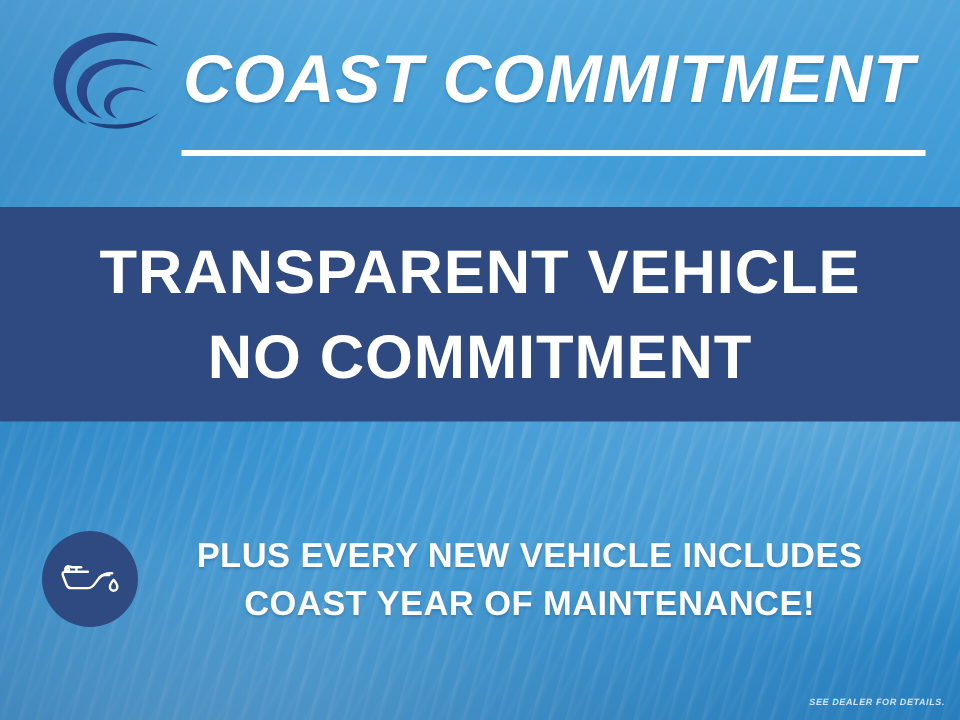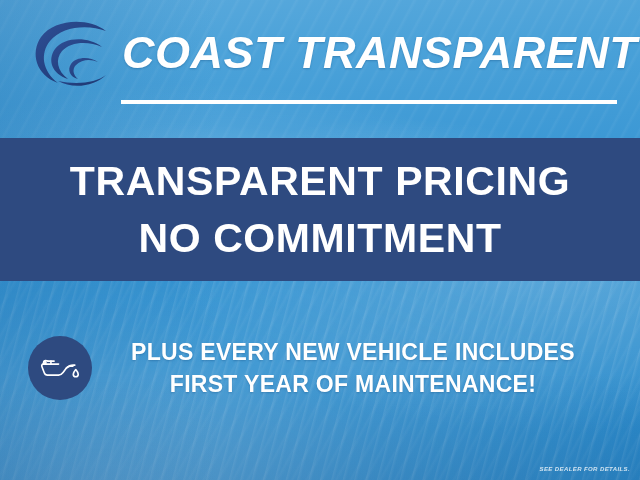--- a/index.html
+++ b/index.html
@@ -147,21 +147,21 @@
     text-align: center;
   }
 
   
   .promo {
     position: absolute;
     left: 0; right: 4px;
     top: 318px;
     height: 100px;
     display: flex;
-    align-items: center;
+    align-items: flex-end;
   }
   .promo-badge {
     flex: 0 0 auto;
     margin-left: 28px;
     width: 64px;
     height: 64px;
     border-radius: 50%;
     background: #2e4a80;
     display: flex;
     align-items: center;
@@ -224,27 +224,27 @@
         <path d="M78 14 C60 0 26 2 13 20 C2 36 8 58 30 66 C14 54 12 36 22 24 C34 9 60 7 78 14 Z" fill="url(#swirlGrad)"></path>
 
         <path d="M74 30 C60 19 36 20 27 32 C19 43 24 57 40 62 C29 54 27 42 34 34 C43 24 61 24 74 30 Z" fill="url(#swirlGrad)"></path>
 
         <path d="M70 45 C61 39 48 40 43 47 C39 53 42 60 50 62 C45 58 44 52 48 48 C54 42 63 42 70 45 Z" fill="url(#swirlGrad)"></path>
 
         <path d="M30 64 C44 72 66 70 78 58 C68 66 48 68 30 64 Z" fill="url(#swirlGrad)"></path>
       </svg>
     </div>
 
-    <div class="brand-title">COAST TRANSPARENT</div>
+    <div class="brand-title">COAST COMMITMENT</div>
 
     <div class="rule"></div>
   </div>
 
   <div class="band">
-    <div class="band-line">TRANSPARENT PRICING</div>
+    <div class="band-line">TRANSPARENT VEHICLE</div>
     <div class="band-line">NO COMMITMENT</div>
   </div>
 
   <div class="promo">
 
     <div class="promo-badge">
       <span>
         <svg viewBox="0 0 44 30" width="42" height="29" aria-hidden="true">
           <g fill="none" stroke="#ffffff" stroke-width="1.7" stroke-linecap="round" stroke-linejoin="round">
 
@@ -261,19 +261,19 @@
             <path d="M4.5 12.5 L20.5 12.5"></path>
           </g>
 
           <path d="M38.5 18.2 C38.5 18.2 35.9 21.3 35.9 23.1 C35.9 24.6 37.1 25.8 38.5 25.8 C39.9 25.8 41.1 24.6 41.1 23.1 C41.1 21.3 38.5 18.2 38.5 18.2 Z" fill="none" stroke="#ffffff" stroke-width="1.7" stroke-linejoin="round"></path>
         </svg>
       </span>
     </div>
 
     <div class="promo-text">
       <div class="promo-line">PLUS EVERY NEW VEHICLE INCLUDES</div>
-      <div class="promo-line">FIRST YEAR OF MAINTENANCE!</div>
+      <div class="promo-line">COAST YEAR OF MAINTENANCE!</div>
     </div>
   </div>
 
   <div class="disclaimer">SEE DEALER FOR DETAILS.</div>
 
 </div>
 
 </body></html>

